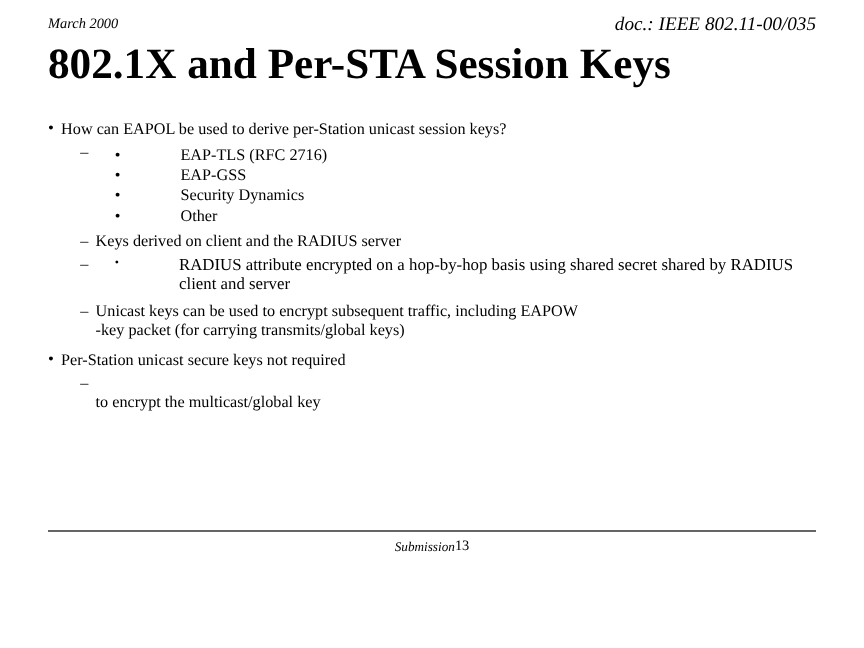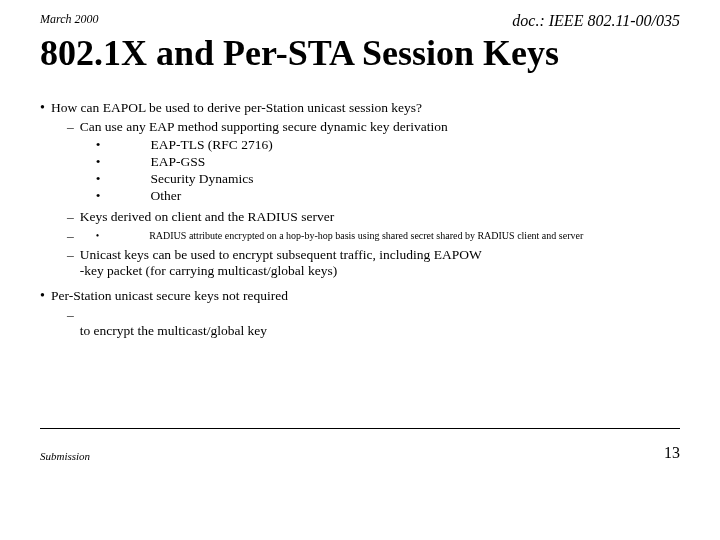--- a/index.html
+++ b/index.html
@@ -90,30 +90,30 @@
     .sub-bullet-char {
       margin-right: 6px;
       flex-shrink: 0;
     }
     .sub-bullet-text {
       flex: 1;
       margin-left: 44px;
     }
     .footer {
       display: flex;
-      justify-content: space-between;
+      justify-content: center;
       align-items: flex-end;
       border-top: 1px solid #000;
-      padding-top: 15px;
+      padding-top: 4px;
       margin-top: auto;
       font-size: 11px;
       font-style: italic;
     }
     .footer-center {
-      font-size: 16px;
+      font-size: 12px;
       font-style: normal;
     }
   </style>
 </head>
 <body>
 
 <div class="page">
   <div class="header">
     <span class="header-left">March 2000</span>
     <span class="header-right">doc.: IEEE 802.11-00/035</span>
@@ -126,21 +126,20 @@
     <div class="bullet-main">
       <span class="bullet-char">•</span>
       <div class="bullet-main-text">
         <span>How can EAPOL be used to derive per-Station unicast session keys?</span>
 
         <div class="dash-list">
 
           <div class="dash-item">
             <span class="dash-char">–</span>
             <div class="dash-text">
-              <span>Can use any EAP method supporting secure dynamic key derivation</span>
               <div class="sub-bullet-list">
                 <div class="sub-bullet-item">
                   <span class="sub-bullet-char">•</span>
                   <span class="sub-bullet-text">EAP-TLS (RFC 2716)</span>
                 </div>
                 <div class="sub-bullet-item">
                   <span class="sub-bullet-char">•</span>
                   <span class="sub-bullet-text">EAP-GSS</span>
                 </div>
                 <div class="sub-bullet-item">
@@ -159,31 +158,31 @@
             <span class="dash-char">–</span>
             <span class="dash-text">Keys derived on client and the RADIUS server</span>
           </div>
 
           <div class="dash-item">
             <span class="dash-char">–</span>
             <div class="dash-text">
               <div class="sub-bullet-list">
                 <div class="sub-bullet-item">
                   <span class="sub-bullet-char" style="font-size:10px;">•</span>
-                  <span class="sub-bullet-text" style="font-size:10px;">RADIUS attribute encrypted on a hop-by-hop basis using shared secret shared by RADIUS client and server</span>
+                  <span class="sub-bullet-text" style="font-size:14px;">RADIUS attribute encrypted on a hop-by-hop basis using shared secret shared by RADIUS client and server</span>
                 </div>
               </div>
             </div>
           </div>
 
           <div class="dash-item">
             <span class="dash-char">–</span>
             <div class="dash-text">
               <span>Unicast keys can be used to encrypt subsequent traffic, including EAPOW</span><br>
-              <span>-key packet (for carrying multicast/global keys)</span>
+              <span>-key packet (for carrying transmits/global keys)</span>
             </div>
           </div>
 
         </div>
       </div>
     </div>
 
     <div class="bullet-main">
       <span class="bullet-char">•</span>
       <div class="bullet-main-text">

